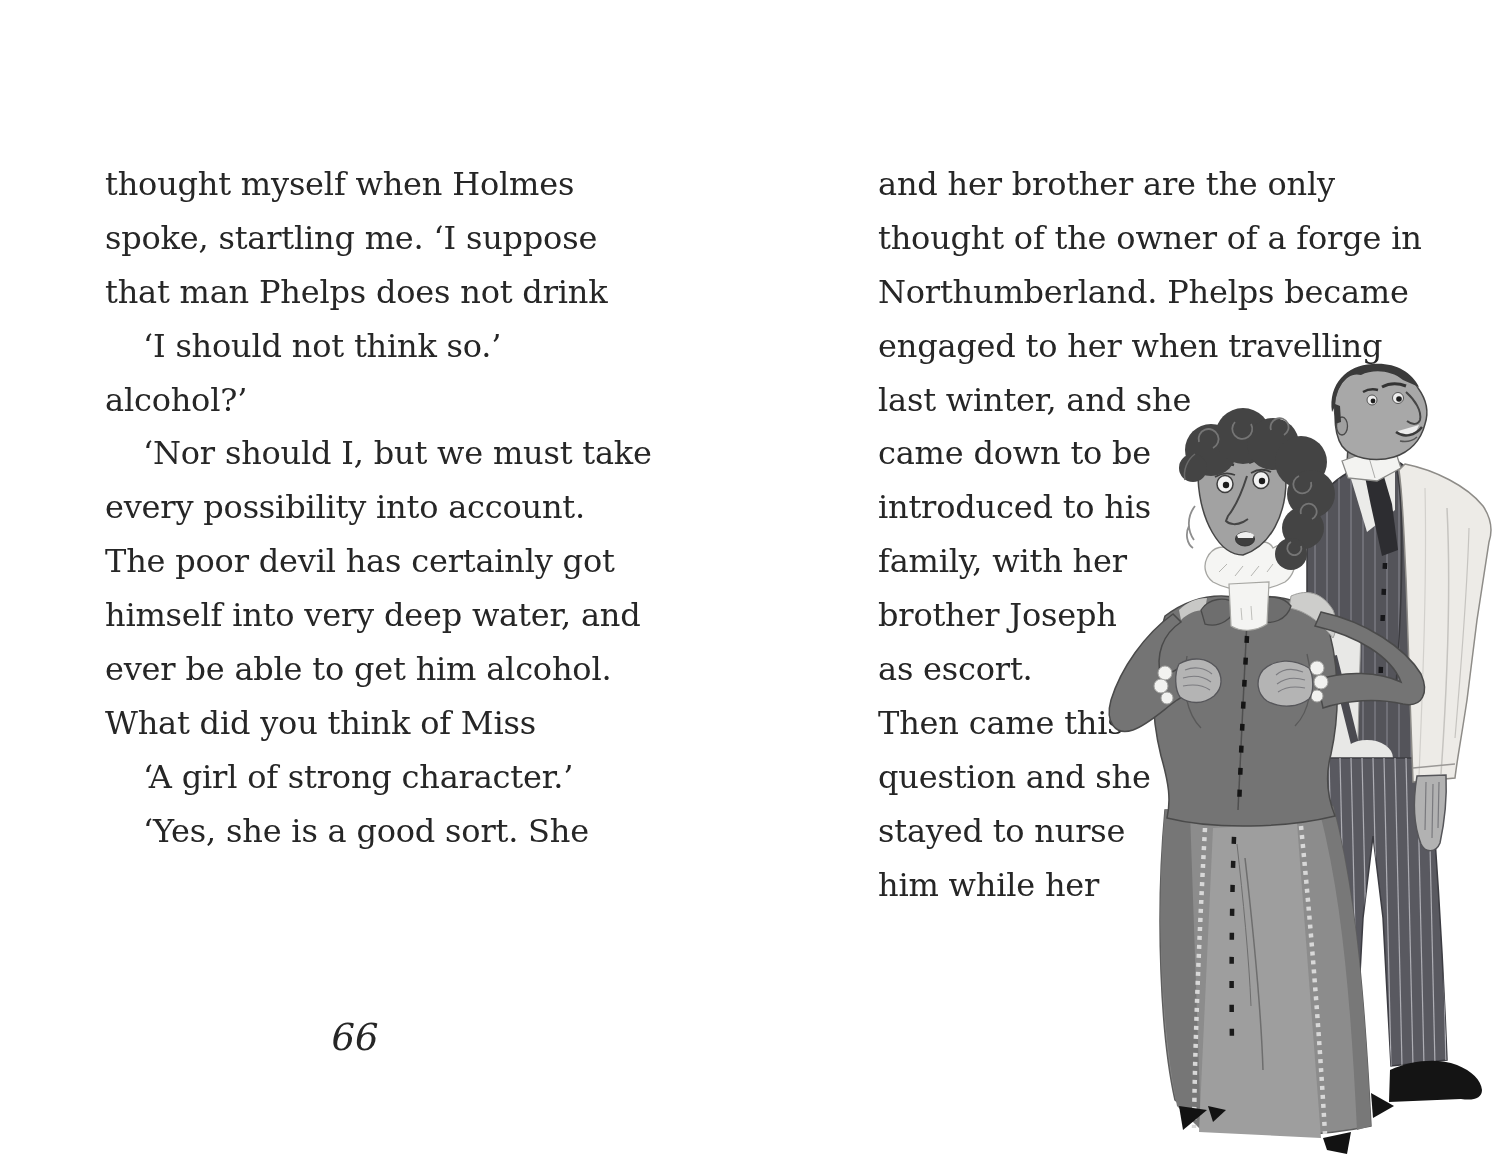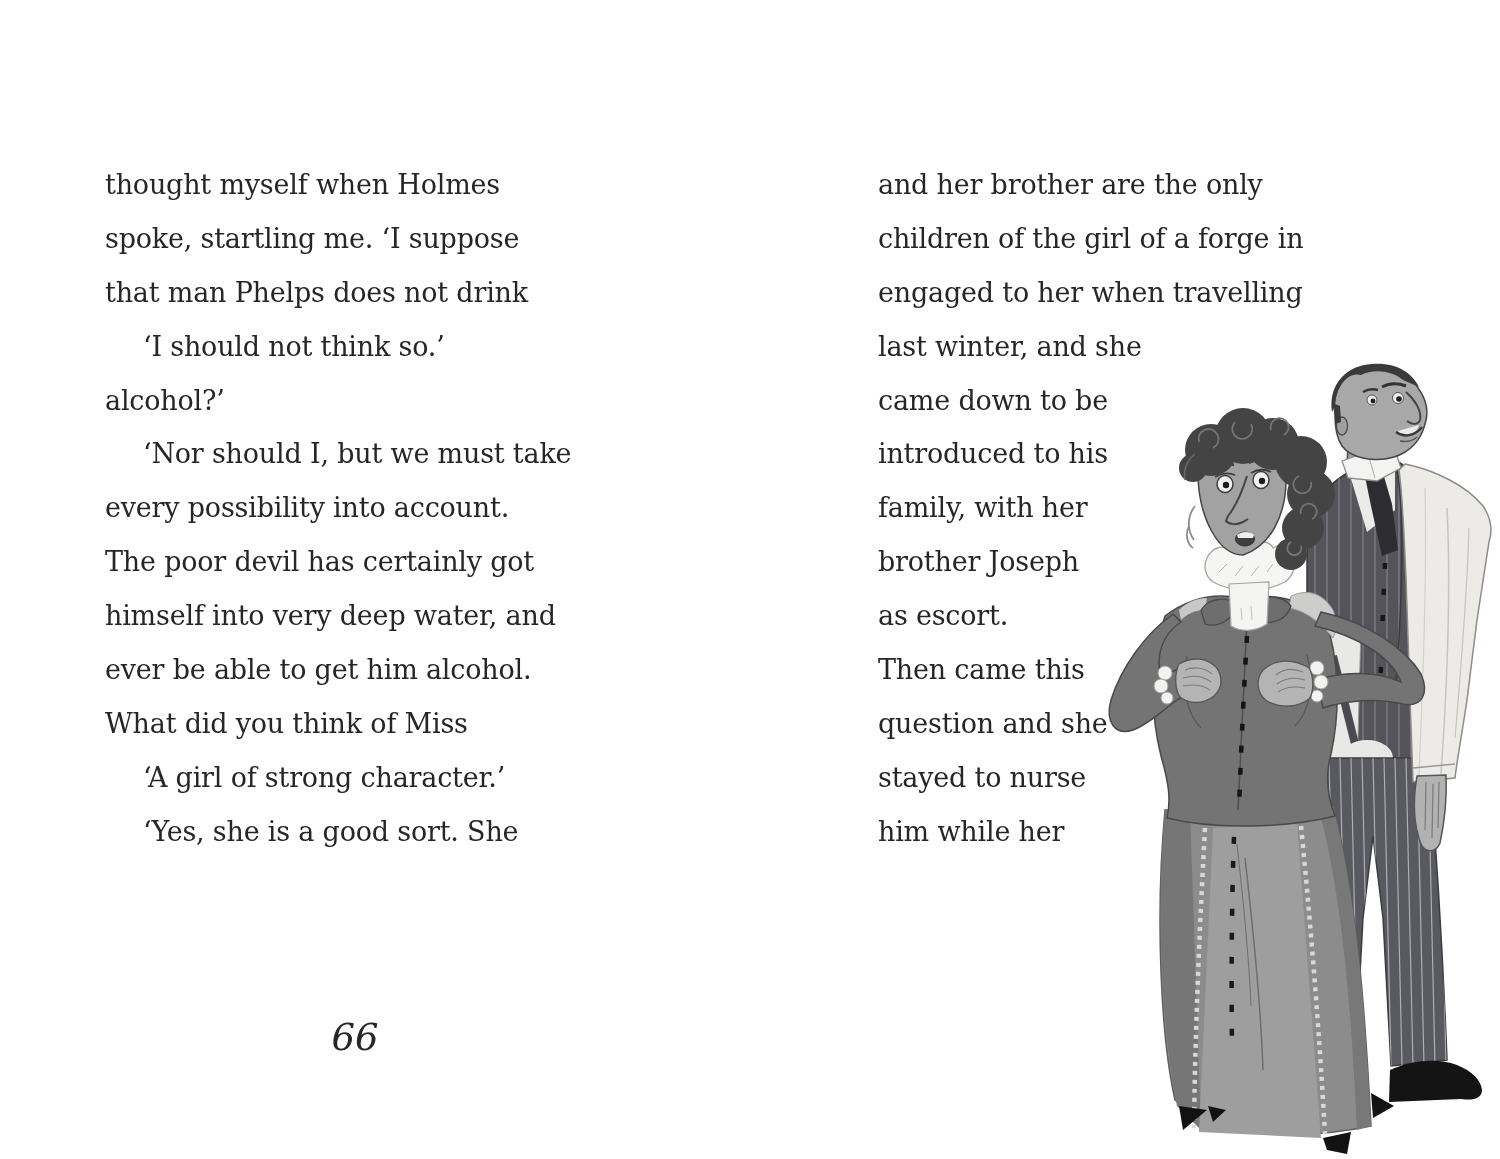--- a/index.html
+++ b/index.html
@@ -3,21 +3,21 @@
 <meta charset="utf-8">
 <style>
   html,body{margin:0;padding:0;}
   body{
     width:1500px;height:1159px;position:relative;overflow:hidden;
     background:#ffffff;
     font-family:"DejaVu Serif", serif;
   }
   .text-col{position:absolute;top:158px;width:560px;}
   .text-line{
-    height:53.9px;line-height:53.9px;font-size:27px;color:#262626;
+    height:53.9px;line-height:53.9px;font-size:32px;color:#262626;
     white-space:nowrap;letter-spacing:-0.2px;
   }
   .indent{padding-left:38px;}
   .col-left{left:105px;}
   .col-right{left:878px;}
   .page-number{
     position:absolute;left:105px;top:1016px;width:500px;text-align:center;
     font-size:37px;font-style:italic;color:#262626;
   }
   .illustration{position:absolute;left:1095px;top:358px;width:400px;height:801px;}
@@ -38,21 +38,22 @@
   <div class="text-line">ever be able to get him alcohol.</div>
   <div class="text-line">What did you think of Miss</div>
   <div class="text-line indent">‘A girl of strong character.’</div>
   <div class="text-line indent">‘Yes, she is a good sort. She</div>
 </div>
 
 <div class="page-number">66</div>
 
 <div class="text-col col-right">
   <div class="text-line">and her brother are the only</div>
-  <div class="text-line">children of the girl of a forge in</div>
+  <div class="text-line">thought of the owner of a forge in</div>
+  <div class="text-line">Northumberland. Phelps became</div>
   <div class="text-line">engaged to her when travelling</div>
   <div class="text-line">last winter, and she</div>
   <div class="text-line">came down to be</div>
   <div class="text-line">introduced to his</div>
   <div class="text-line">family, with her</div>
   <div class="text-line">brother Joseph</div>
   <div class="text-line">as escort.</div>
   <div class="text-line">Then came this</div>
   <div class="text-line">question and she</div>
   <div class="text-line">stayed to nurse</div>

